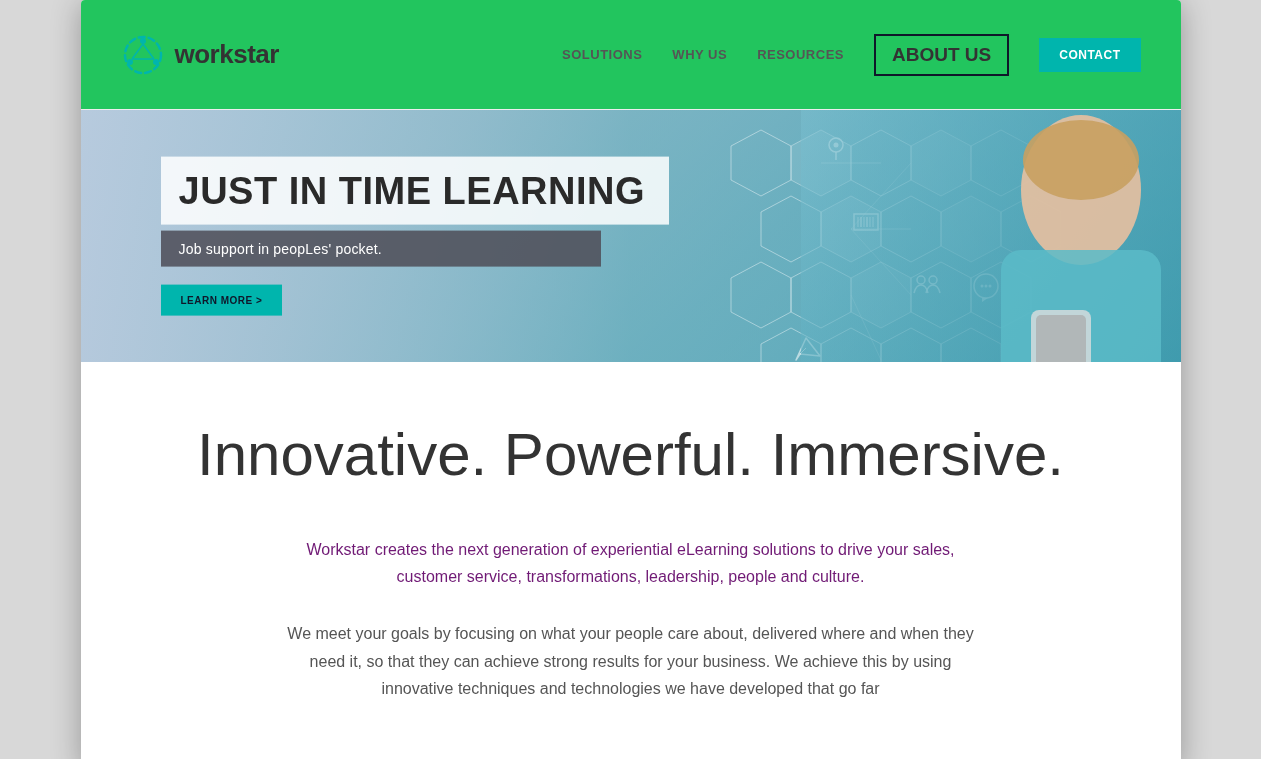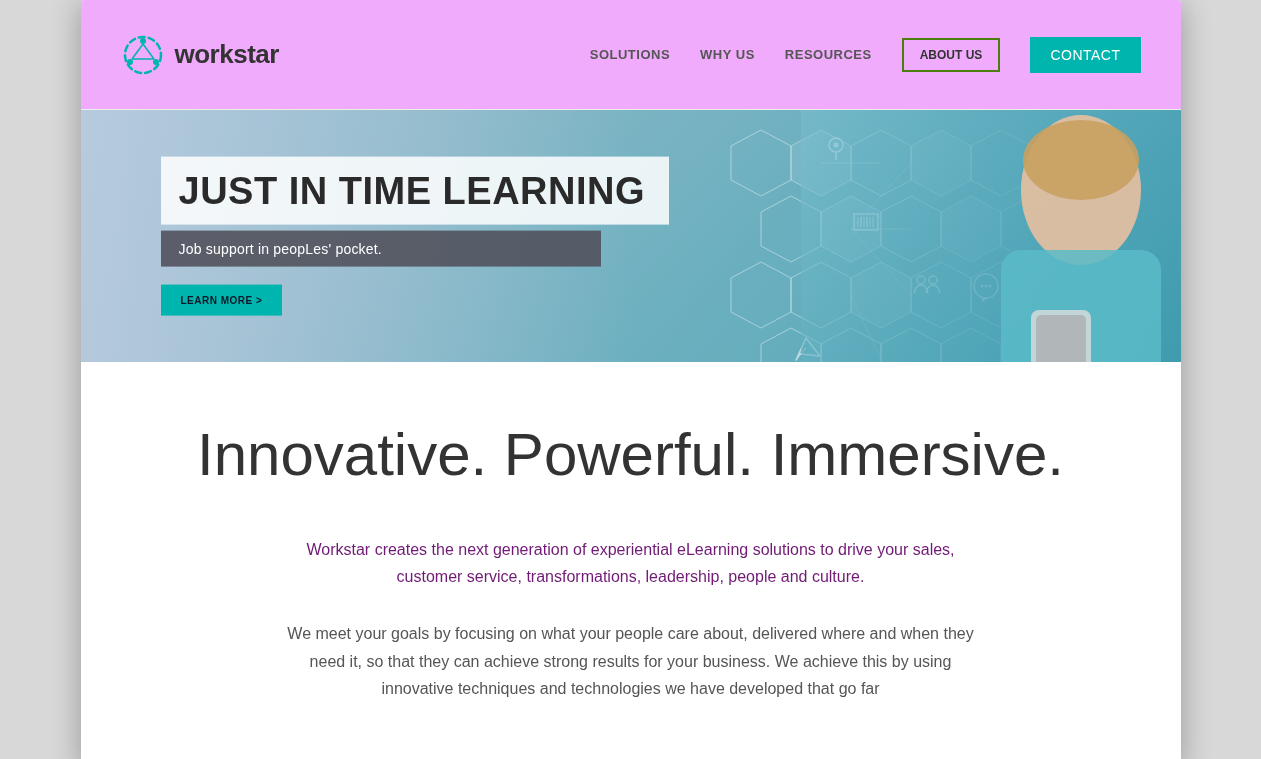--- a/index.html
+++ b/index.html
@@ -19,21 +19,21 @@
       overflow: hidden;
     }
 
     
     .header {
       display: flex;
       align-items: center;
       justify-content: space-between;
       padding: 0 40px;
       height: 110px;
-      background: #f0abfc;
+      background: #22c55e;
       border-bottom: 1px solid #eee;
     }
     .logo-area {
       display: flex;
       align-items: center;
       gap: 10px;
     }
     .logo-icon {
       width: 44px;
       height: 44px;
@@ -52,34 +52,34 @@
     .nav-item {
       font-size: 13px;
       font-weight: 600;
       color: #555;
       text-transform: uppercase;
       letter-spacing: 0.5px;
       cursor: pointer;
       text-decoration: none;
     }
     .nav-item-about {
-      border: 2px solid #4d7c0f;
+      border: 2px solid #0f172a;
       padding: 8px 16px;
-      font-size: 12px;
+      font-size: 19px;
       font-weight: 700;
       color: #333;
       text-transform: uppercase;
       cursor: pointer;
     }
     .nav-item-contact {
       background: #00b5ad;
       color: #fff;
       padding: 10px 20px;
-      font-size: 14px;
-      font-weight: 400;
+      font-size: 12px;
+      font-weight: 700;
       text-transform: uppercase;
       cursor: pointer;
       letter-spacing: 0.5px;
     }
 
     
     .hero {
       position: relative;
       height: 252px;
       overflow: hidden;

